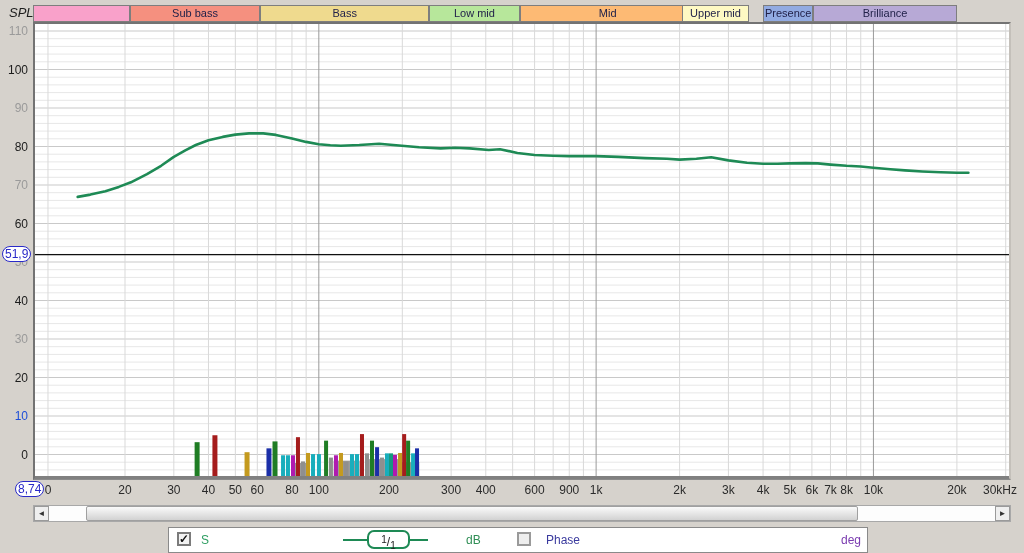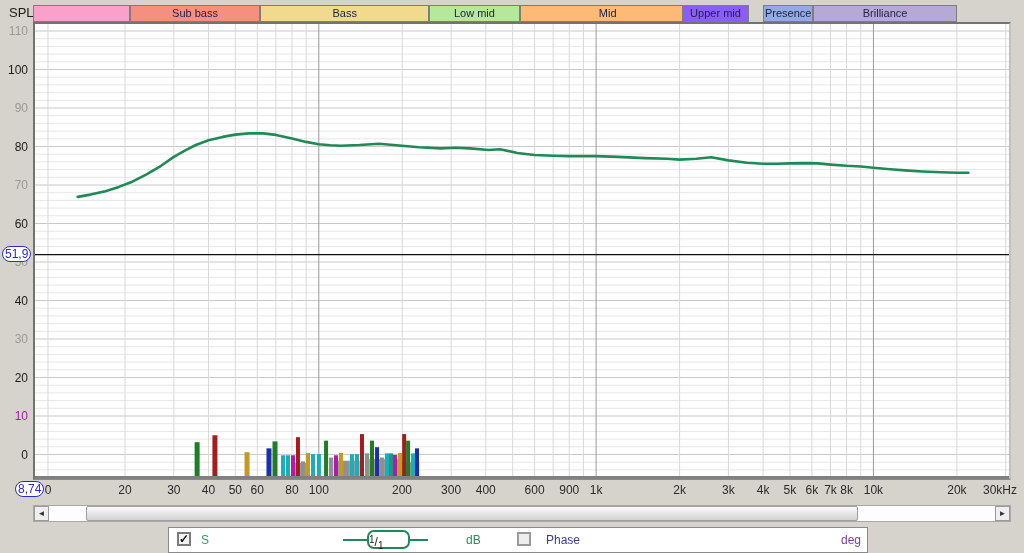--- a/index.html
+++ b/index.html
@@ -1,18 +1,18 @@
 <!DOCTYPE html>
 <html><head>
 <meta charset="utf-8">
 <style>
   html,body{margin:0;padding:0;background:#d6d2cc;}
   #app{position:relative;width:1024px;height:553px;background:#d6d2cc;overflow:hidden;
        font-family:"Liberation Sans",sans-serif;font-size:12px;color:#1a1a1a;}
-  #spl-title{position:absolute;left:9px;top:5px;font-size:13px;color:#1c1c1c;}
+  #spl-title{position:absolute;left:9px;top:5px;font-size:13px;color:#1c1c1c;font-style:italic;}
   .band{position:absolute;top:5px;height:17px;box-sizing:border-box;border:1px solid #7e7e7e;
         font-size:11px;line-height:15px;text-align:center;color:#22224a;overflow:hidden;white-space:nowrap;}
   #plot{position:absolute;left:33px;top:22px;width:978px;height:458px;background:#fff;box-sizing:border-box;
         border:2px solid;border-color:#737373 #c4c0ba #8a8a8a #737373;}
   #plotsvg{position:absolute;left:33px;top:22px;width:978px;height:458px;}
   .ylab{position:absolute;left:0;width:28px;text-align:right;font-size:12px;line-height:12px;z-index:1;}
   .xlab{position:absolute;top:484px;font-size:12px;line-height:13px;color:#2b2b2b;transform:translateX(-50%);white-space:nowrap;}
   .bluebox{position:absolute;background:#fff;border:1px solid #2a2ac8;border-radius:8px;color:#2a2ac8;
            font-size:12px;line-height:14px;padding:0 2px;z-index:5;}
   
@@ -25,39 +25,39 @@
   #sthumb{position:absolute;left:52px;top:0;width:772px;height:15px;box-sizing:border-box;
           background:linear-gradient(#fafafa,#d2d2d2);border:1px solid #a0a0a0;border-radius:2px;}
   
   #ctrlbar{position:absolute;left:168px;top:527px;width:700px;height:26px;background:#fff;
            border:1px solid #8a8a8a;box-sizing:border-box;}
   .cb{position:absolute;width:14px;height:14px;background:#f2f2f2;box-sizing:border-box;
       border:2px solid #7b7b7b;font-size:12px;line-height:10px;text-align:center;color:#111;font-weight:bold;}
   .ctext{position:absolute;top:5px;font-size:12px;line-height:14px;}
   .frline{position:absolute;top:11px;height:2px;background:#1e8a55;}
   #frbox{position:absolute;left:198px;top:2px;width:43px;height:19px;box-sizing:border-box;
-         border:2px solid #1e8a55;border-radius:7px;background:#fff;color:#222;
+         border:2px solid #1e8a55;border-radius:7px;background:#fff;text-align:center;color:#222;
          font-size:12px;line-height:15px;}
   .frnum{font-size:10px;vertical-align:3px;}
   .frden{font-size:10px;vertical-align:-3px;}
 </style>
 </head>
 <body>
 
 <div id="app">
 
   <div id="spl-title">SPL</div>
 
   <div id="bands">
       <div class="band" style="left: 33px; width: 96.7233px; background: rgb(249, 161, 202);"></div>
       <div class="band" style="left: 129.723px; width: 130.556px; background: rgb(245, 144, 127);">Sub bass</div>
       <div class="band" style="left: 260.279px; width: 168.894px; background: rgb(239, 218, 142);">Bass</div>
       <div class="band" style="left: 429.173px; width: 90.4929px; background: rgb(183, 231, 155);">Low mid</div>
       <div class="band" style="left: 519.666px; width: 176px; background: #fdba74;">Mid</div>
-      <div class="band" style="left: 681.985px; width: 67px; background: #8b5cf6;">Upper mid</div>
+      <div class="band" style="left: 681.985px; width: 67px; background: #fef9c3;">Upper mid</div>
       <div class="band" style="left: 763.076px; width: 50.227px; background: rgb(146, 171, 226);">Presence</div>
       <div class="band" style="left: 813.303px; width: 143.597px; background: rgb(183, 169, 214);">Brilliance</div>
     </div>
 
   <div id="plot"></div>
   <svg id="plotsvg" viewBox="33 22 978 458">
       <line x1="35" y1="31" x2="1009" y2="31" stroke="#c9c9c9" stroke-width="1"></line>
       <line x1="35" y1="38.7" x2="1009" y2="38.7" stroke="#e7e7e7" stroke-width="1"></line>
       <line x1="35" y1="46.4" x2="1009" y2="46.4" stroke="#e7e7e7" stroke-width="1"></line>
       <line x1="35" y1="54.1" x2="1009" y2="54.1" stroke="#e7e7e7" stroke-width="1"></line>
@@ -191,33 +191,33 @@
       <div class="ylab" style="top: 25px; color: rgb(154, 154, 154);">110</div>
       <div class="ylab" style="top: 63.5px; color: rgb(28, 28, 28);">100</div>
       <div class="ylab" style="top: 102px; color: rgb(154, 154, 154);">90</div>
       <div class="ylab" style="top: 140.5px; color: rgb(28, 28, 28);">80</div>
       <div class="ylab" style="top: 179px; color: rgb(154, 154, 154);">70</div>
       <div class="ylab" style="top: 217.5px; color: rgb(28, 28, 28);">60</div>
       <div class="ylab" style="top: 256px; color: rgb(154, 154, 154);">50</div>
       <div class="ylab" style="top: 294.5px; color: rgb(28, 28, 28);">40</div>
       <div class="ylab" style="top: 333px; color: rgb(154, 154, 154);">30</div>
       <div class="ylab" style="top: 371.5px; color: rgb(28, 28, 28);">20</div>
-      <div class="ylab" style="top: 410px; color: #a21caf;">10</div>
+      <div class="ylab" style="top: 410px; color: #1d4ed8;">10</div>
       <div class="ylab" style="top: 448.5px; color: rgb(28, 28, 28);">0</div>
     </div>
   <div id="xlabels">
       <div class="xlab" style="left: 47.9723px;">0</div>
       <div class="xlab" style="left: 125px;">20</div>
       <div class="xlab" style="left: 173.83px;">30</div>
       <div class="xlab" style="left: 208.476px;">40</div>
       <div class="xlab" style="left: 235.349px;">50</div>
       <div class="xlab" style="left: 257.306px;">60</div>
       <div class="xlab" style="left: 291.951px;">80</div>
       <div class="xlab" style="left: 318.824px;">100</div>
-      <div class="xlab" style="left: 402px;">200</div>
+      <div class="xlab" style="left: 389px;">200</div>
       <div class="xlab" style="left: 451.13px;">300</div>
       <div class="xlab" style="left: 485.776px;">400</div>
       <div class="xlab" style="left: 534.606px;">600</div>
       <div class="xlab" style="left: 569.251px;">900</div>
       <div class="xlab" style="left: 596.124px;">1k</div>
       <div class="xlab" style="left: 679.6px;">2k</div>
       <div class="xlab" style="left: 728.43px;">3k</div>
       <div class="xlab" style="left: 763.076px;">4k</div>
       <div class="xlab" style="left: 789.949px;">5k</div>
       <div class="xlab" style="left: 811.906px;">6k</div>

